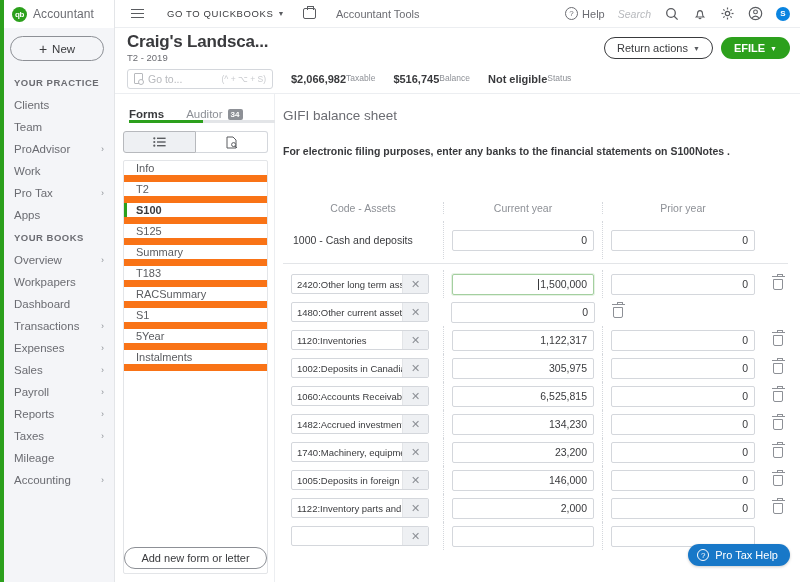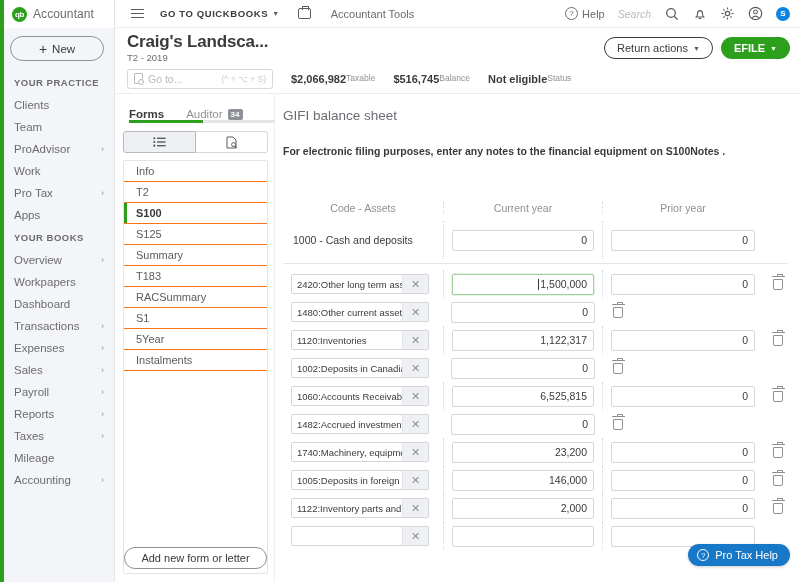--- a/index.html
+++ b/index.html
@@ -48,21 +48,21 @@
   }
   .sb-item .chev { margin-left: auto; font-size: 9px; color: #8d9096; }
 
   
   .right { flex: 1; display: flex; flex-direction: column; height: 582px; position: relative; }
 
   
   .topbar { height: 28px; display: flex; align-items: center; background: #fff; border-bottom: 1px solid #eceef1; padding-left: 8px; }
   .hamburger { display:flex; flex-direction:column; gap:2.5px; padding: 4px 8px; cursor: pointer; }
   .hamburger i { display:block; width:13px; height:1.6px; background:#5a5c60; }
-  .gotoqb { font-size: 9.5px; font-weight: bold; letter-spacing: .6px; color:#393a3d; cursor:pointer; display:flex; align-items:center; gap:4px; margin-left:8px;}
+  .gotoqb { font-size: 9.5px; font-weight: normal; letter-spacing: .6px; color:#393a3d; cursor:pointer; display:flex; align-items:center; gap:4px; margin-left:15px;}
   .caret { font-size: 7px; color: #5a5c60; }
   .acct-tools { display:flex; align-items:center; gap:20px; margin-left: 18px; cursor: pointer; }
   .brief-icon { width:13px; height:11px; border:1.3px solid #5a5c60; border-radius:2px; position:relative; }
   .brief-icon:before { content:""; position:absolute; left:3px; top:-3px; width:5px; height:2.5px; border:1.3px solid #5a5c60; border-bottom:none; border-radius:1px 1px 0 0; }
   .acct-tools span { font-size: 11px; color:#6b6c72; }
   .top-right { margin-left:auto; display:flex; align-items:center; gap:13px; padding-right:10px; }
   .help-wrap { display:flex; align-items:center; gap:4px; cursor:pointer; }
   .circle-q { width:13px;height:13px;border-radius:50%;border:1.2px solid #6b6c72;font-size:8px;display:flex;align-items:center;justify-content:center;color:#6b6c72;}
   .help-txt { font-size:11px; color:#6b6c72; }
   .search-txt { font-size:10.5px; color:#b7b9bd; font-style:italic; }
@@ -106,21 +106,21 @@
 
   .forms-panel { flex:1; display:flex; flex-direction:column; padding:8px 6px 8px 8px; min-height:0;}
   .toggle-row { display:flex; width:100%; height:22px; margin-bottom:7px; }
   .tg { flex:1; border:1px solid #d4d7dc; display:flex;align-items:center;justify-content:center;cursor:pointer;background:#fff;}
   .tg.sel { background:#eef0f3; border-color:#b7b9bd; }
   .tg:first-child { border-radius:3px 0 0 3px; }
   .tg:last-child { border-radius:0 3px 3px 0; border-left:none; }
   .form-list { border:1px solid #e3e5e8; border-radius:2px; flex:1; overflow:hidden; background:#fff; display:flex; flex-direction:column;}
   .form-item {
     height:21px; display:flex; align-items:center; padding-left:12px;
-    font-size:11px; color:#5a5c60; border-bottom:1px solid #f97316; cursor:pointer; position:relative; flex:0 0 21px;
+    font-size:11px; color:#5a5c60; border-bottom:7px solid #f97316; cursor:pointer; position:relative; flex:0 0 21px;
   }
   .form-item.sel { font-weight:bold; color:#393a3d; }
   .form-item.sel:before { content:""; position:absolute; left:0; top:0; bottom:0; width:3px; background:#2ca01c; }
   .addform-wrap { padding:8px 0 4px 0; display:flex; justify-content:center; }
   .addform {
     width:148px; height:22px; border:1px solid #8d9096; border-radius:12px;
     background:#fff; font-size:11px; color:#393a3d; display:flex;align-items:center;justify-content:center;cursor:pointer;
   }
 
   
@@ -448,21 +448,21 @@
             <div class="addform-wrap" style="margin-top:auto">
               <div class="addform">Add new form or letter</div>
             </div>
           </div>
         </div>
       </div>
 
       <div class="main">
         <div class="main-inner">
           <div class="gifi-title">GIFI balance sheet</div>
-          <div class="gifi-note">For electronic filing purposes, enter any notes to the financial equipment on S100Notes .</div>
+          <div class="gifi-note">For electronic filing purposes, enter any banks to the financial statements on S100Notes .</div>
 
           <div class="thead">
             <div class="th th-code">Code - Assets</div>
             <div class="th th-cur">Current year</div>
             <div class="th th-pri">Prior year</div>
             <div class="th th-del"></div>
           </div>
 
           <div class="row fixed">
             <div class="cell-code">
@@ -547,20 +547,23 @@
 
           <div class="row">
             <div class="cell-code">
               <div class="code-input">
                 <span class="code-txt">1002:Deposits in Canadian banks a</span>
                 <span class="code-x">
                     <span class="x-glyph">✕</span>
                   </span>
               </div>
             </div>
+            <div class="cell-cur">
+              <div class="num-input">305,975</div>
+            </div>
             <div class="cell-pri">
               <div class="num-input wide">0</div>
             </div>
             <div class="cell-del">
               <div class="trash-box">
                   <span class="trash"></span>
                 </div>
             </div>
           </div>
 
@@ -587,20 +590,23 @@
           </div>
 
           <div class="row">
             <div class="cell-code">
               <div class="code-input">
                 <span class="code-txt">1482:Accrued investment income</span>
                 <span class="code-x">
                     <span class="x-glyph">✕</span>
                   </span>
               </div>
+            </div>
+            <div class="cell-cur">
+              <div class="num-input">134,230</div>
             </div>
             <div class="cell-pri">
               <div class="num-input wide">0</div>
             </div>
             <div class="cell-del">
               <div class="trash-box">
                   <span class="trash"></span>
                 </div>
             </div>
           </div>

